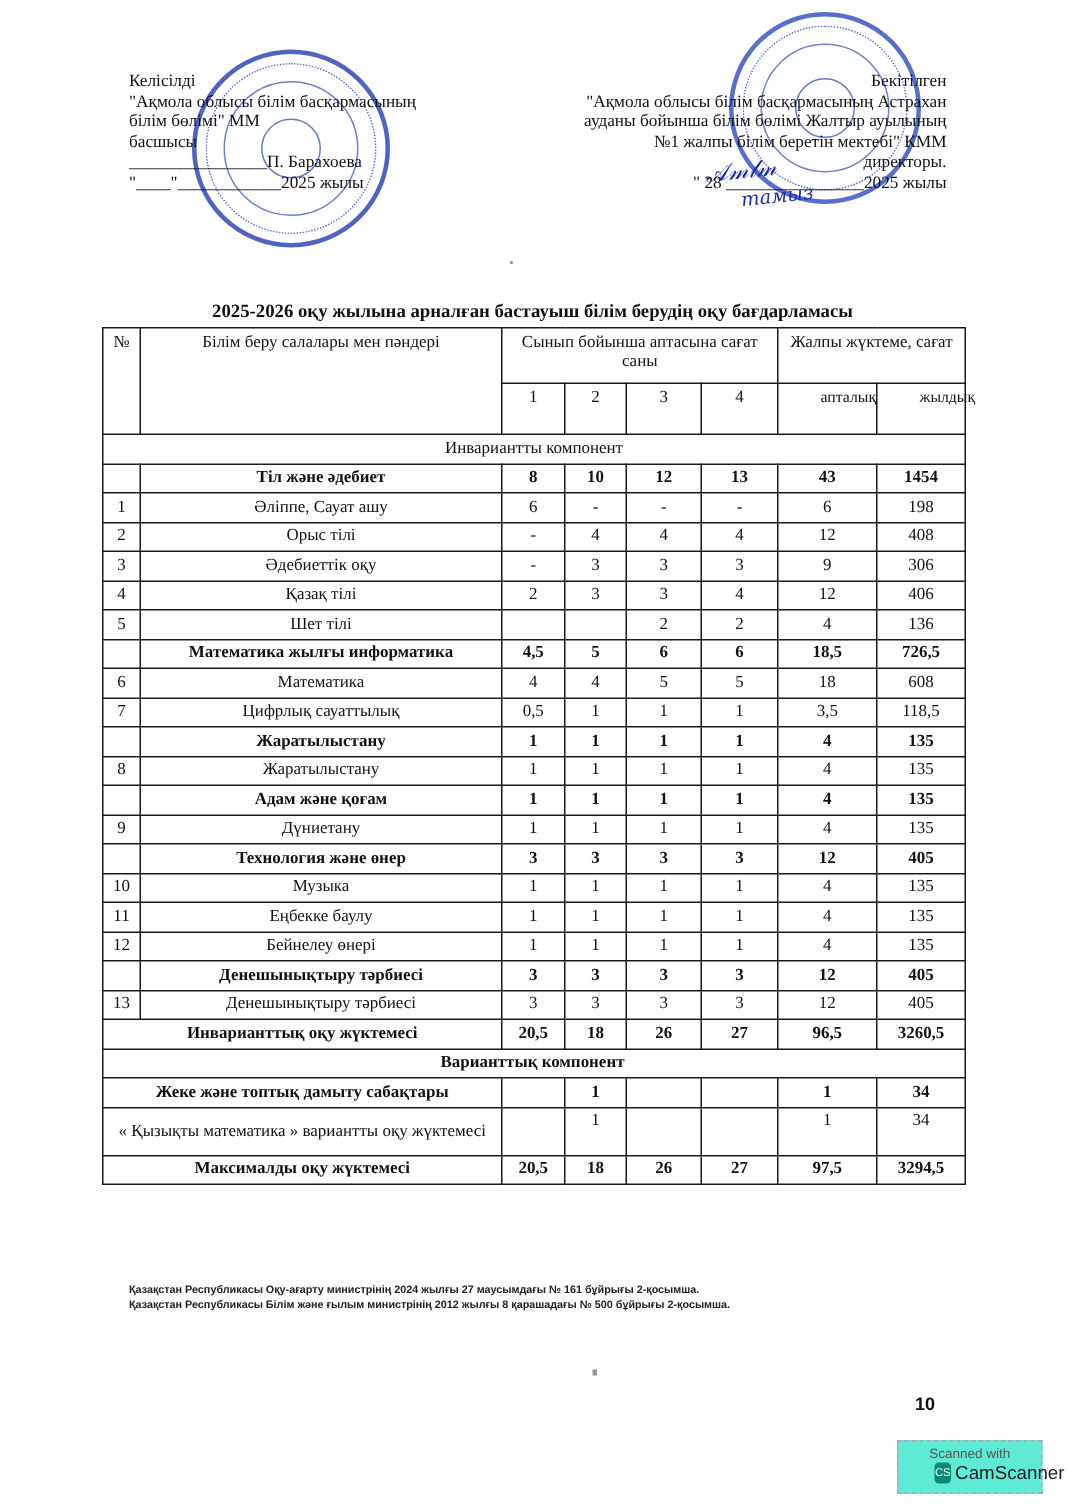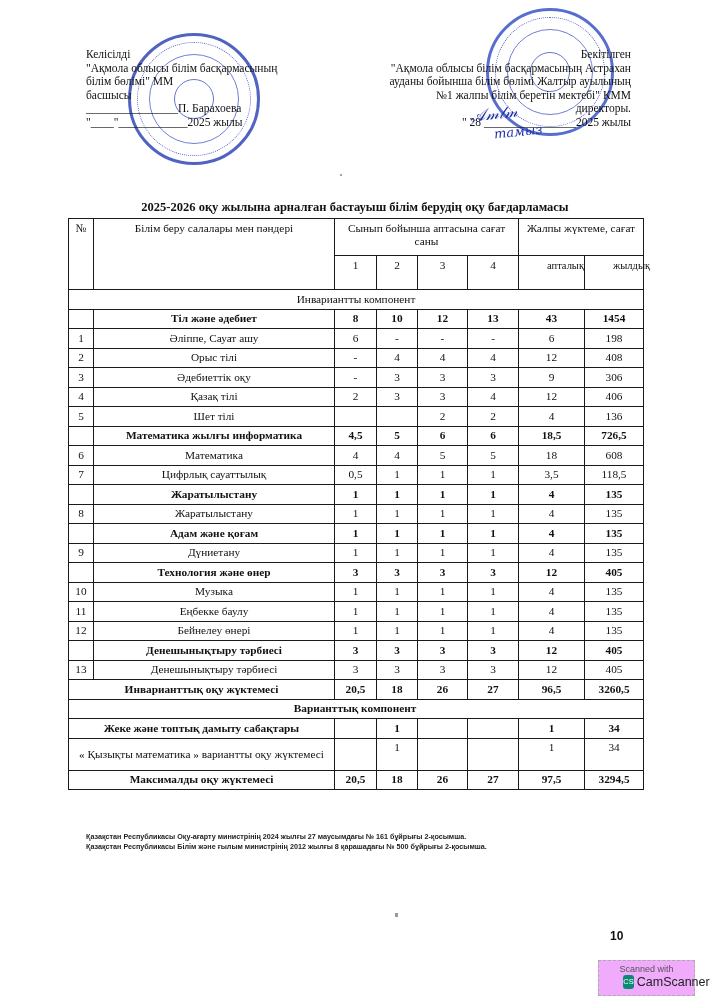--- a/index.html
+++ b/index.html
@@ -28,27 +28,27 @@
     table.plan td, table.plan th { border: 1px solid #1a1a1a; text-align: center; vertical-align: middle; font-weight: normal; padding: 0 2px; height: 19.5px; line-height: 13px; }
     table.plan th { vertical-align: top; padding-top: 3px; }
     table.plan .bold td { font-weight: bold; }
     table.plan td.left { text-align: center; padding-left: 0; font-weight: bold; }
     table.plan td.top { vertical-align: top; padding-top: 2px; }
     table.plan .tall td { height: 32px; }
     table.plan th.small { font-size: 10.5px; padding-left: 28px; }
     .h-top { height: 37px; }
     .h-bottom { height: 34px; }
 
-    .footnotes { position: absolute; left: 86px; top: 832px; font-size: 7.2px; line-height: 10px; font-family: "Liberation Sans", sans-serif; font-weight: bold; color: #222; }
+    .footnotes { position: absolute; left: 86px; top: 855px; font-size: 7.2px; line-height: 10px; font-family: "Liberation Sans", sans-serif; font-weight: bold; color: #222; }
 
     .faint-mark { position: absolute; left: 395px; top: 913px; width: 3px; height: 4px; background: #999; }
 
     .page-number { position: absolute; left: 610px; top: 929px; font-family: "Liberation Sans", sans-serif; font-weight: bold; font-size: 12px; }
 
-    .watermark { position: absolute; left: 598px; top: 960px; width: 97px; height: 36px; border: 1px dashed #aaa; background: #f0abfc; font-family: "Liberation Sans", sans-serif; text-align: center; }
+    .watermark { position: absolute; left: 598px; top: 960px; width: 97px; height: 36px; border: 1px dashed #aaa; background: #5eead4; font-family: "Liberation Sans", sans-serif; text-align: center; }
     .watermark .wm-top { font-size: 9px; color: #555; margin-top: 3px; }
     .watermark .wm-row { display: flex; align-items: center; justify-content: center; gap: 3px; margin-top: 1px; }
     .watermark .wm-logo { width: 28px; height: 14px; background: #0a8a73; color: #fff; border-radius: 3px; font-size: 7.5px; font-weight: normal; line-height: 14px; margin-left: 40px; }
     .watermark .wm-name { font-size: 12.5px; color: #222; }
   </style>
 </head>
 <body>
 
 <div class="stamp stamp-left">
   <div class="stamp-emblem"></div>

